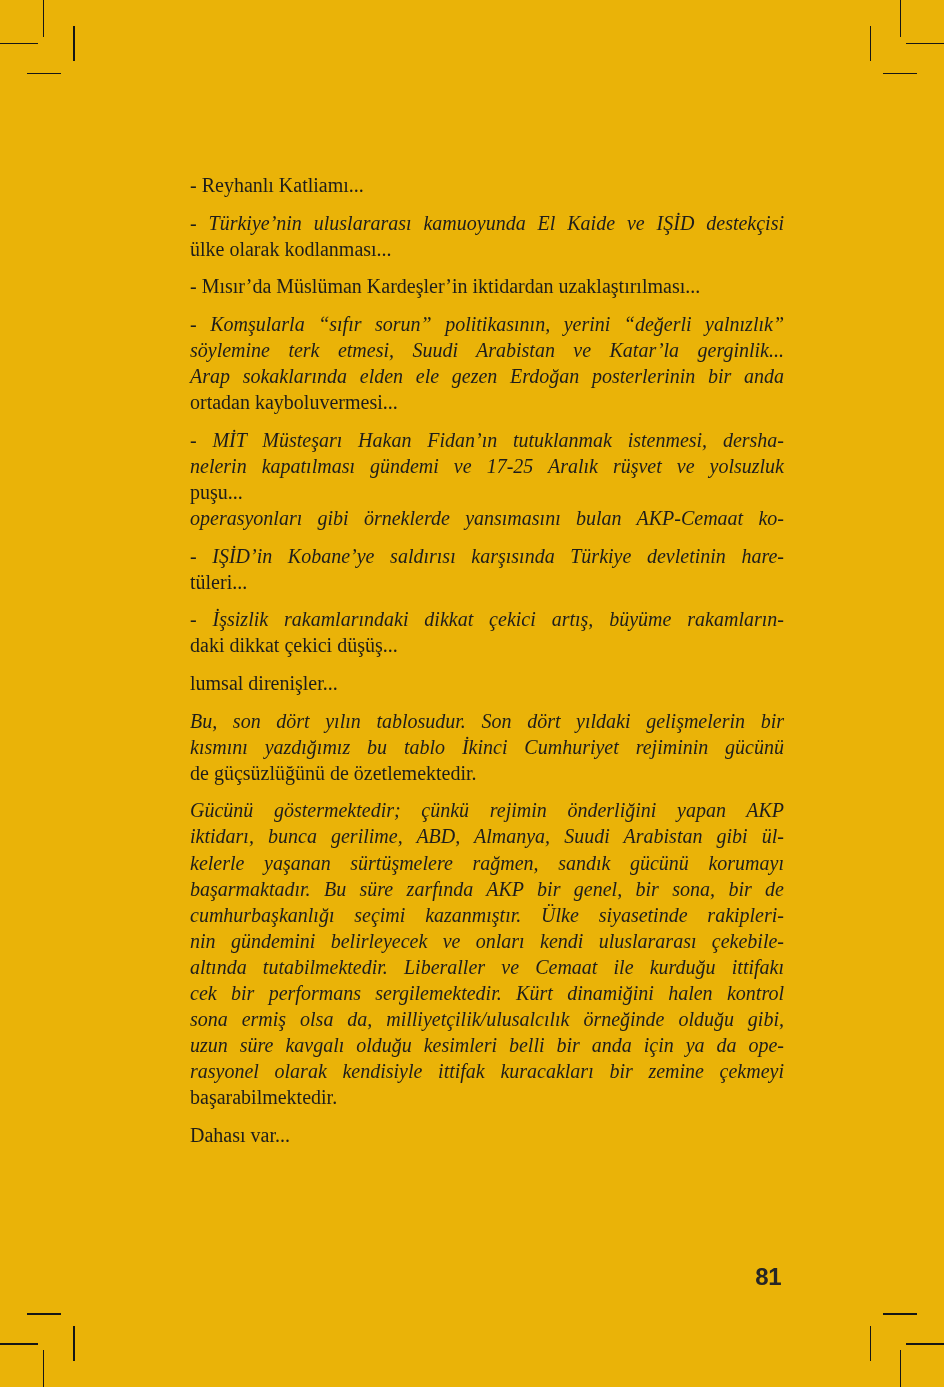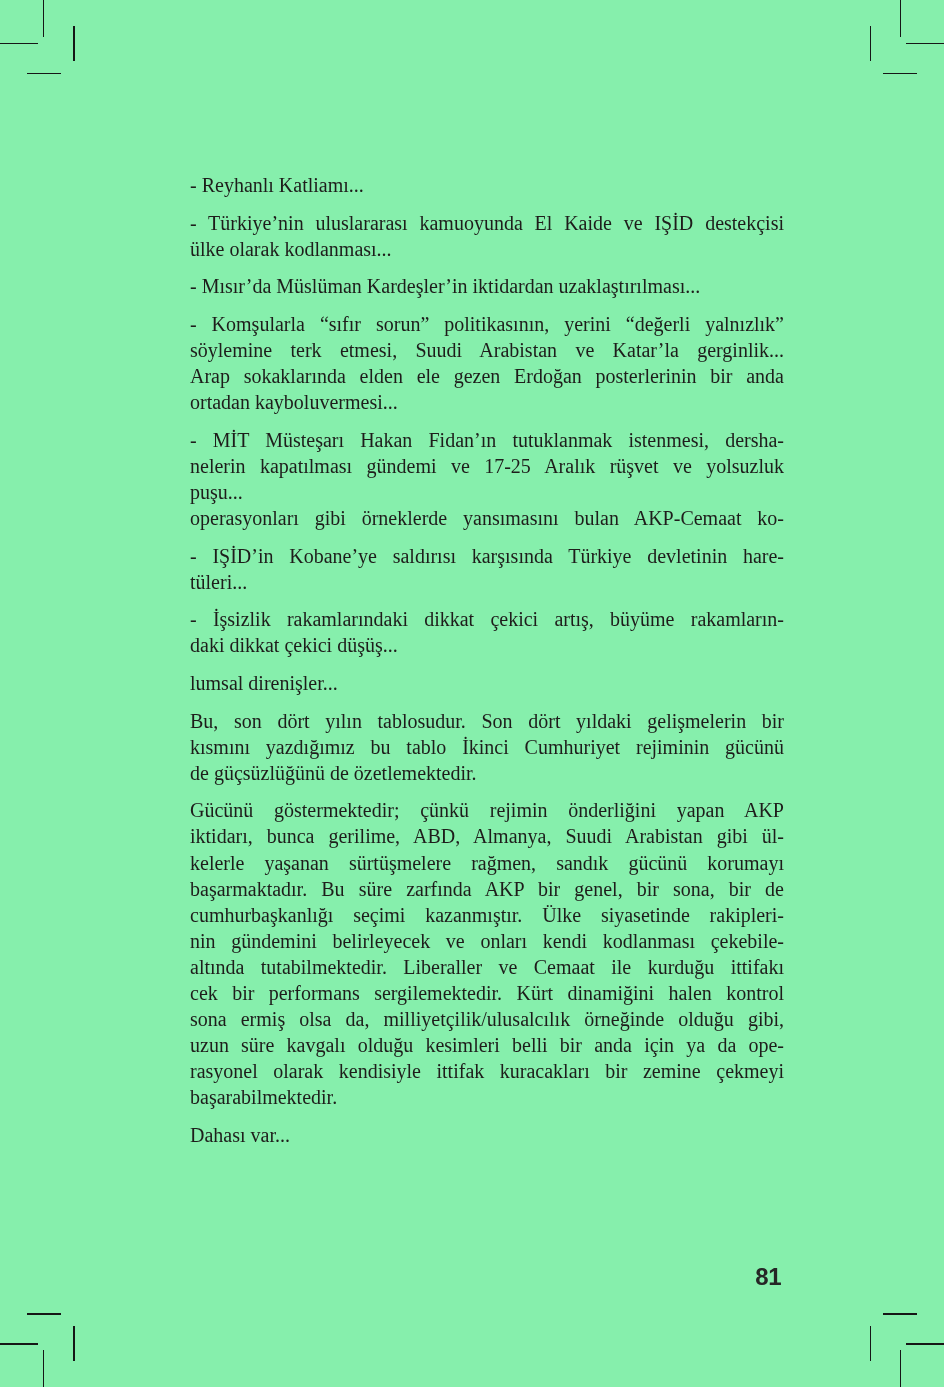--- a/index.html
+++ b/index.html
@@ -1,29 +1,29 @@
 <!DOCTYPE html>
 <html><head>
 <meta charset="utf-8">
 <style>
   html,body{margin:0;padding:0;background:#ffffff;}
   .sheet{
-    position:relative;width:944px;height:1387px;background:#86efac;overflow:hidden;
+    position:relative;width:944px;height:1387px;background:#eab308;overflow:hidden;
     font-family:"Liberation Serif","DejaVu Serif",serif;
   }
   
   .cm{position:absolute;background:#161616;}
   
   .text-block{
     position:absolute;left:190px;top:172px;width:594px;
     font-size:20px;line-height:26.1px;color:#1e1d1b;
   }
   .text-block p{margin:0 0 11.5px 0;padding:0;}
   .line{display:block;}
-  .line.j{text-align:justify;text-align-last:justify;-moz-text-align-last:justify;}
+  .line.j{text-align:justify;text-align-last:justify;font-style:italic;-moz-text-align-last:justify;}
   .page-number{
     position:absolute;top:1233px;left:640px;width:141px;text-align:right;
     font-family:"Liberation Sans","DejaVu Sans",sans-serif;font-weight:700;
     font-size:24px;line-height:1;letter-spacing:-0.5px;color:#262626;margin-top:32px;
   }
 </style>
 </head>
 <body>
 
 <div class="sheet">
@@ -86,21 +86,21 @@
         <span class="line j">Bu, son dört yılın tablosudur. Son dört yıldaki gelişmelerin bir</span>
         <span class="line j">kısmını yazdığımız bu tablo İkinci Cumhuriyet rejiminin gücünü</span>
         <span class="line">de güçsüzlüğünü de özetlemektedir.</span>
       </p>
       <p>
         <span class="line j">Gücünü göstermektedir; çünkü rejimin önderliğini yapan AKP</span>
         <span class="line j">iktidarı, bunca gerilime, ABD, Almanya, Suudi Arabistan gibi ül-</span>
         <span class="line j">kelerle yaşanan sürtüşmelere rağmen, sandık gücünü korumayı</span>
         <span class="line j">başarmaktadır. Bu süre zarfında AKP bir genel, bir sona, bir de</span>
         <span class="line j">cumhurbaşkanlığı seçimi kazanmıştır. Ülke siyasetinde rakipleri-</span>
-        <span class="line j">nin gündemini belirleyecek ve onları kendi kodlanması çekebile-</span>
+        <span class="line j">nin gündemini belirleyecek ve onları kendi uluslararası çekebile-</span>
         <span class="line j">altında tutabilmektedir. Liberaller ve Cemaat ile kurduğu ittifakı</span>
         <span class="line j">cek bir performans sergilemektedir. Kürt dinamiğini halen kontrol</span>
         <span class="line j">sona ermiş olsa da, milliyetçilik/ulusalcılık örneğinde olduğu gibi,</span>
         <span class="line j">uzun süre kavgalı olduğu kesimleri belli bir anda için ya da ope-</span>
         <span class="line j">rasyonel olarak kendisiyle ittifak kuracakları bir zemine çekmeyi</span>
         <span class="line">başarabilmektedir.</span>
       </p>
       <p>
         <span class="line">Dahası var...</span>
       </p>

